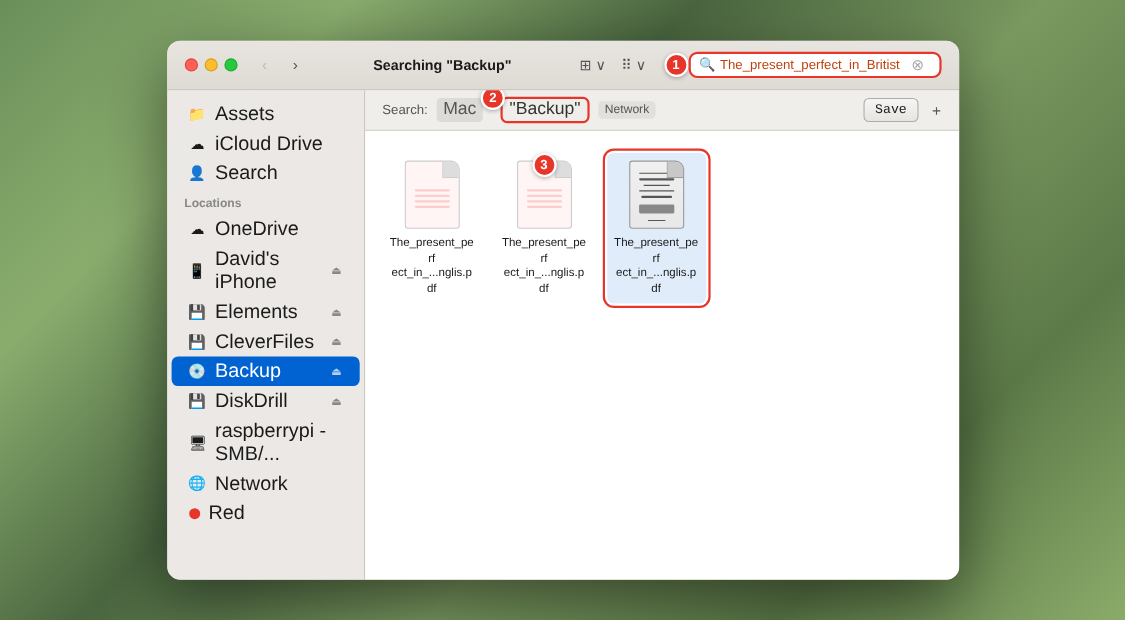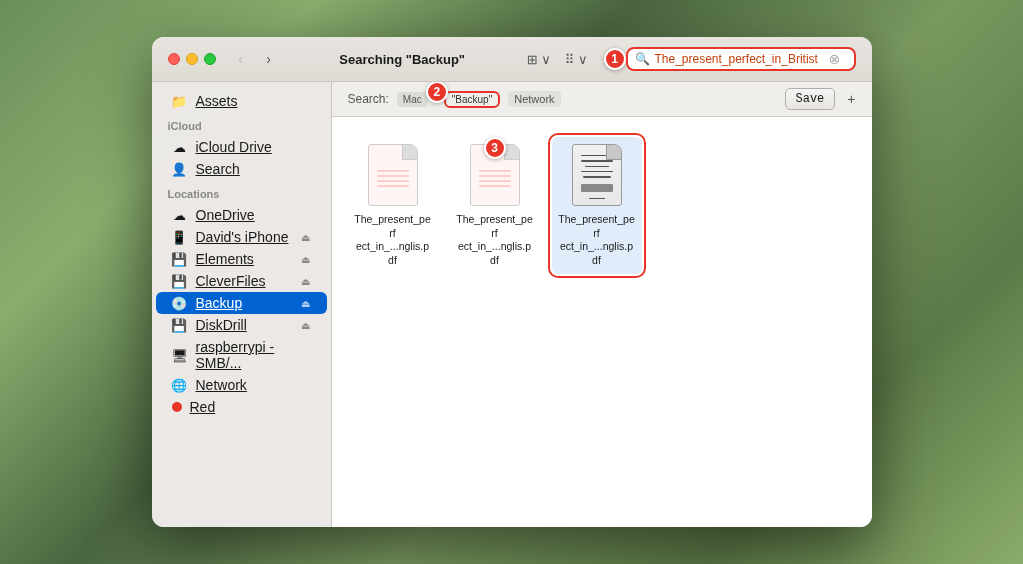--- a/index.html
+++ b/index.html
@@ -183,21 +183,21 @@
       color: white;
     }
 
     .sidebar-item-icon {
       font-size: 13px;
       width: 16px;
       text-align: center;
       flex-shrink: 0;
     }
 
-    .sidebar-item-label { flex: 1; font-size: 14px; text-decoration: underline; }
+    .sidebar-item-label { flex: 1; font-size: 18px; }
 
     .eject-icon {
       font-size: 10px;
       color: #888;
       margin-left: auto;
     }
     .sidebar-item.active .eject-icon { color: rgba(255,255,255,0.7); }
 
     
     .search-bar-row {
@@ -209,21 +209,21 @@
       background: rgba(240,238,234,0.95);
     }
 
     .search-label {
       font-size: 12px;
       color: #555;
       font-weight: 500;
     }
 
     .search-filter-btn {
-      font-size: 10px;
+      font-size: 16px;
       color: #555;
       padding: 2px 6px;
       border: none;
       background: rgba(0,0,0,0.08);
       border-radius: 4px;
       cursor: pointer;
     }
 
     .search-filter-btn.active-filter {
       background: transparent;
@@ -459,21 +459,20 @@
 
   <div class="main-content">
 
     <div class="sidebar">
 
       <div class="sidebar-item">
         <span class="sidebar-item-icon">📁</span>
         <span class="sidebar-item-label">Assets</span>
       </div>
 
-      <div class="sidebar-section-label">iCloud</div>
 
       <div class="sidebar-item">
         <span class="sidebar-item-icon">☁</span>
         <span class="sidebar-item-label">iCloud Drive</span>
       </div>
 
       <div class="sidebar-item">
         <span class="sidebar-item-icon">👤</span>
         <span class="sidebar-item-label">Search</span>
       </div>

